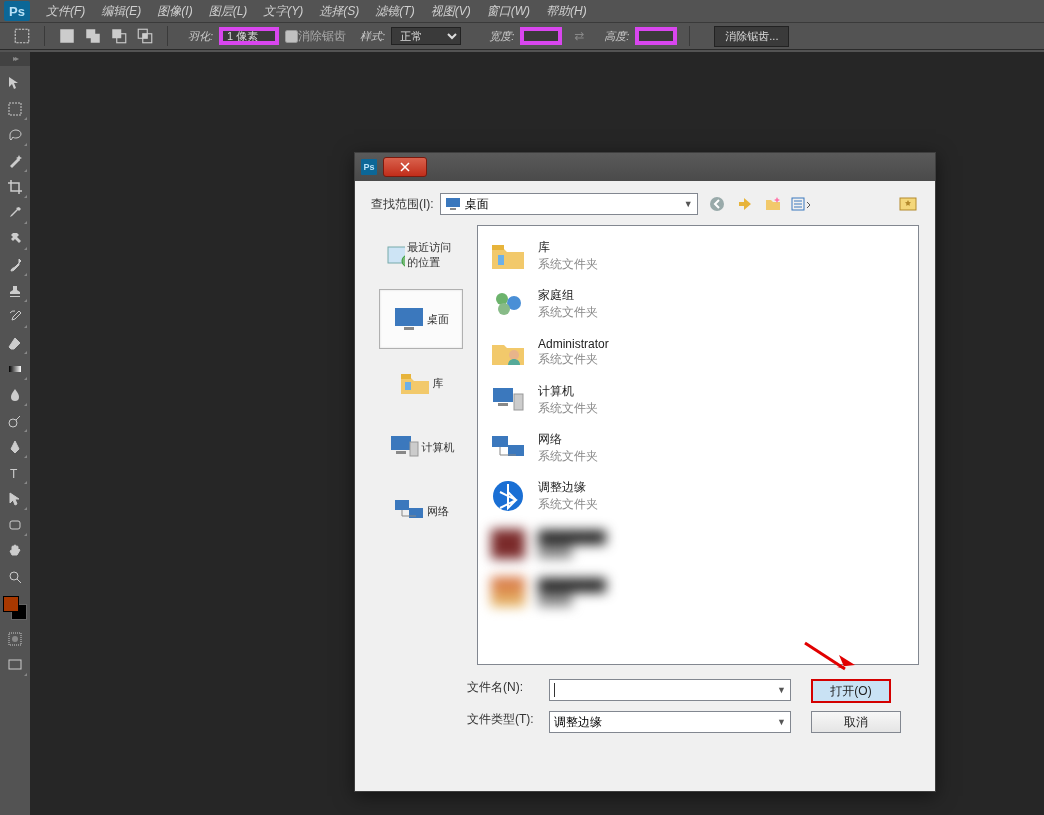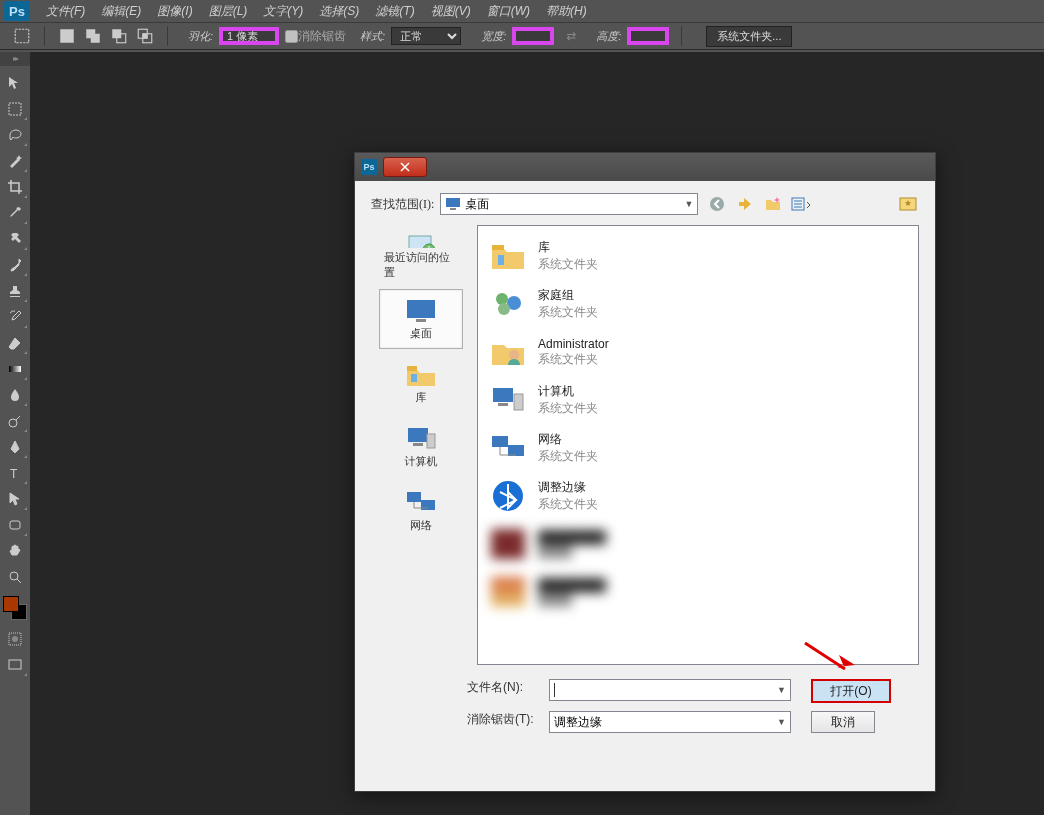--- a/index.html
+++ b/index.html
@@ -38,46 +38,46 @@
 
 .dialog { position: absolute; left: 354px; top: 152px; width: 582px; height: 640px; background: #fff; border: 1px solid #3e3e3e; box-shadow: 0 4px 18px rgba(0,0,0,0.5); }
 .titlebar { height: 28px; background: linear-gradient(#5a5a5a, #4a4a4a); display: flex; align-items: center; padding-left: 6px; }
 .titlebar-icon { width: 16px; height: 16px; background: #0c6797; display: flex; align-items: center; justify-content: center; color: #b8e1f7; font-size: 9px; font-weight: bold; border-radius: 1px; margin-right: 6px; }
 .titlebar-text { color: #fff; flex: 1; }
 .close-btn { width: 44px; height: 20px; background: linear-gradient(#d9624d, #c12d1a); border: 1px solid #7a1a0e; border-radius: 3px; display: flex; align-items: center; justify-content: center; color: #fff; margin-right: 4px; }
 .close-btn svg { width: 10px; height: 10px; }
 
 .dialog-body { padding: 12px 16px; background: #f0f0f0; height: calc(100% - 28px); position: relative; }
 .lookin-row { display: flex; align-items: center; margin-bottom: 10px; }
-.lookin-label { color: #333; margin-right: 6px; font-family: Liberation Serif, serif; }
+.lookin-label { color: #333; margin-right: 6px; }
 .lookin-select { flex: none; width: 258px; height: 22px; border: 1px solid #828790; background: #fff; display: flex; align-items: center; padding: 0 4px; gap: 4px; }
 .lookin-select .dropdown-arrow { margin-left: auto; font-size: 9px; color: #555; }
 .nav-icons { display: flex; align-items: center; gap: 6px; margin-left: 8px; }
 .nav-icon { width: 22px; height: 22px; display: flex; align-items: center; justify-content: center; border: 1px solid transparent; }
 
 .main-row { display: flex; height: 440px; }
 .places-bar { width: 100px; display: flex; flex-direction: column; gap: 4px; }
-.place { width: 84px; height: 60px; display: flex; flex-direction: column; align-items: center; justify-content: center; gap: 2px; margin: 0 auto; border: 1px solid transparent; padding: 4px; }
+.place { width: 84px; height: 60px; display: flex; flex-direction: row; align-items: center; justify-content: center; gap: 2px; margin: 0 auto; border: 1px solid transparent; padding: 4px; }
 .place.selected { background: #fbfbfb; border: 1px solid #b0b0b0; box-shadow: inset 0 0 2px rgba(0,0,0,0.15); }
 .place-label { font-size: 11px; color: #333; }
 
 .file-list { flex: 1; background: #fff; border: 1px solid #828790; margin-left: 6px; padding: 6px; overflow-y: auto; position: relative; }
 .file-item { display: flex; align-items: center; gap: 10px; padding: 6px 4px; }
 .file-icon-box { width: 40px; height: 36px; display: flex; align-items: center; justify-content: center; }
 .file-texts { display: flex; flex-direction: column; }
 .file-name { color: #222; font-size: 12px; }
 .file-type { color: #888; font-size: 12px; }
 .blurred { filter: blur(6px); }
 
 .bottom-rows { margin-top: 14px; }
 .bottom-row { display: flex; align-items: flex-start; margin-bottom: 8px; }
 .bottom-row .label { width: 82px; color: #333; margin-left: 96px; }
 .bottom-row .combo { width: 242px; height: 22px; border: 1px solid #828790; background: #fff; display: flex; align-items: center; padding: 0 4px; margin-right: 20px; }
 .bottom-row .combo .dropdown-arrow { margin-left: auto; font-size: 9px; color: #555; }
-.dlg-btn { width: 64px; height: 22px; border: 1px solid #828790; background: linear-gradient(#f7f7f7,#e5e5e5); display: flex; align-items: center; justify-content: center; color: #222; }
+.dlg-btn { width: 90px; height: 22px; border: 1px solid #828790; background: linear-gradient(#f7f7f7,#e5e5e5); display: flex; align-items: center; justify-content: center; color: #222; }
 .dlg-btn.highlighted { border: 2px solid #d40000; background: #c9e2f4; width: 80px; height: 24px; }
 
 
 .red-arrow { position: absolute; color: #e10000; pointer-events: none; }
 .red-arrow svg { width: 60px; height: 40px; }
 
 
 .ic { fill: currentColor; }
 </style>
 </head>
@@ -130,27 +130,27 @@
     </div>
   <div class="opt-divider"></div>
   <span class="opt-label">羽化:</span>
   <input class="opt-input" value="1 像素" style="">
   <label class="opt-check">
     <input type="checkbox" disabled="" style=""> 
       <span>消除锯齿</span>
   </label>
   <span class="opt-label">样式:</span>
   <select class="opt-select"><option>正常</option></select>
-  <span class="opt-label" style="margin-left:14px;text-align:center;">宽度:</span>
+  <span class="opt-label" style="margin-left:22px;text-align:center;">宽度:</span>
   <input class="opt-input" style="width: 42px;" disabled="">
   <span style="color:#888;margin:0 6px;">⇄</span>
   <span class="opt-label">高度:</span>
   <input class="opt-input" style="width: 42px;" disabled="">
   <div class="opt-divider"></div>
-  <button class="opt-button">系统文件夹...</button>
+  <button class="opt-button">消除锯齿...</button>
 </div>
 
 <div class="tool-palette">
   <div class="tool no-arrow">
       <svg viewBox="0 0 16 16">
         <path class="ic" d="M2 2l0 10 3-3 2 5 2-1-2-5h4z"></path>
       </svg>
     </div>
   <div class="tool">
       <svg viewBox="0 0 16 16">
@@ -475,21 +475,21 @@
       <div class="bottom-row">
         <span class="label">文件名(N):</span>
         <div class="combo">
           <span style="border-left:1px solid #333;height:14px;"></span>
           <span></span>
           <span class="dropdown-arrow">▼</span>
         </div>
         <div class="dlg-btn highlighted">打开(O)</div>
       </div>
       <div class="bottom-row">
-        <span class="label">消除锯齿(T):</span>
+        <span class="label">文件类型(T):</span>
         <div class="combo">
           <span>调整边缘</span>
           <span class="dropdown-arrow">▼</span>
         </div>
         <div class="dlg-btn">取消</div>
       </div>
     </div>
 
     <div class="red-arrow" style="left:446px; top:458px;">
       <svg viewBox="0 0 60 40">

